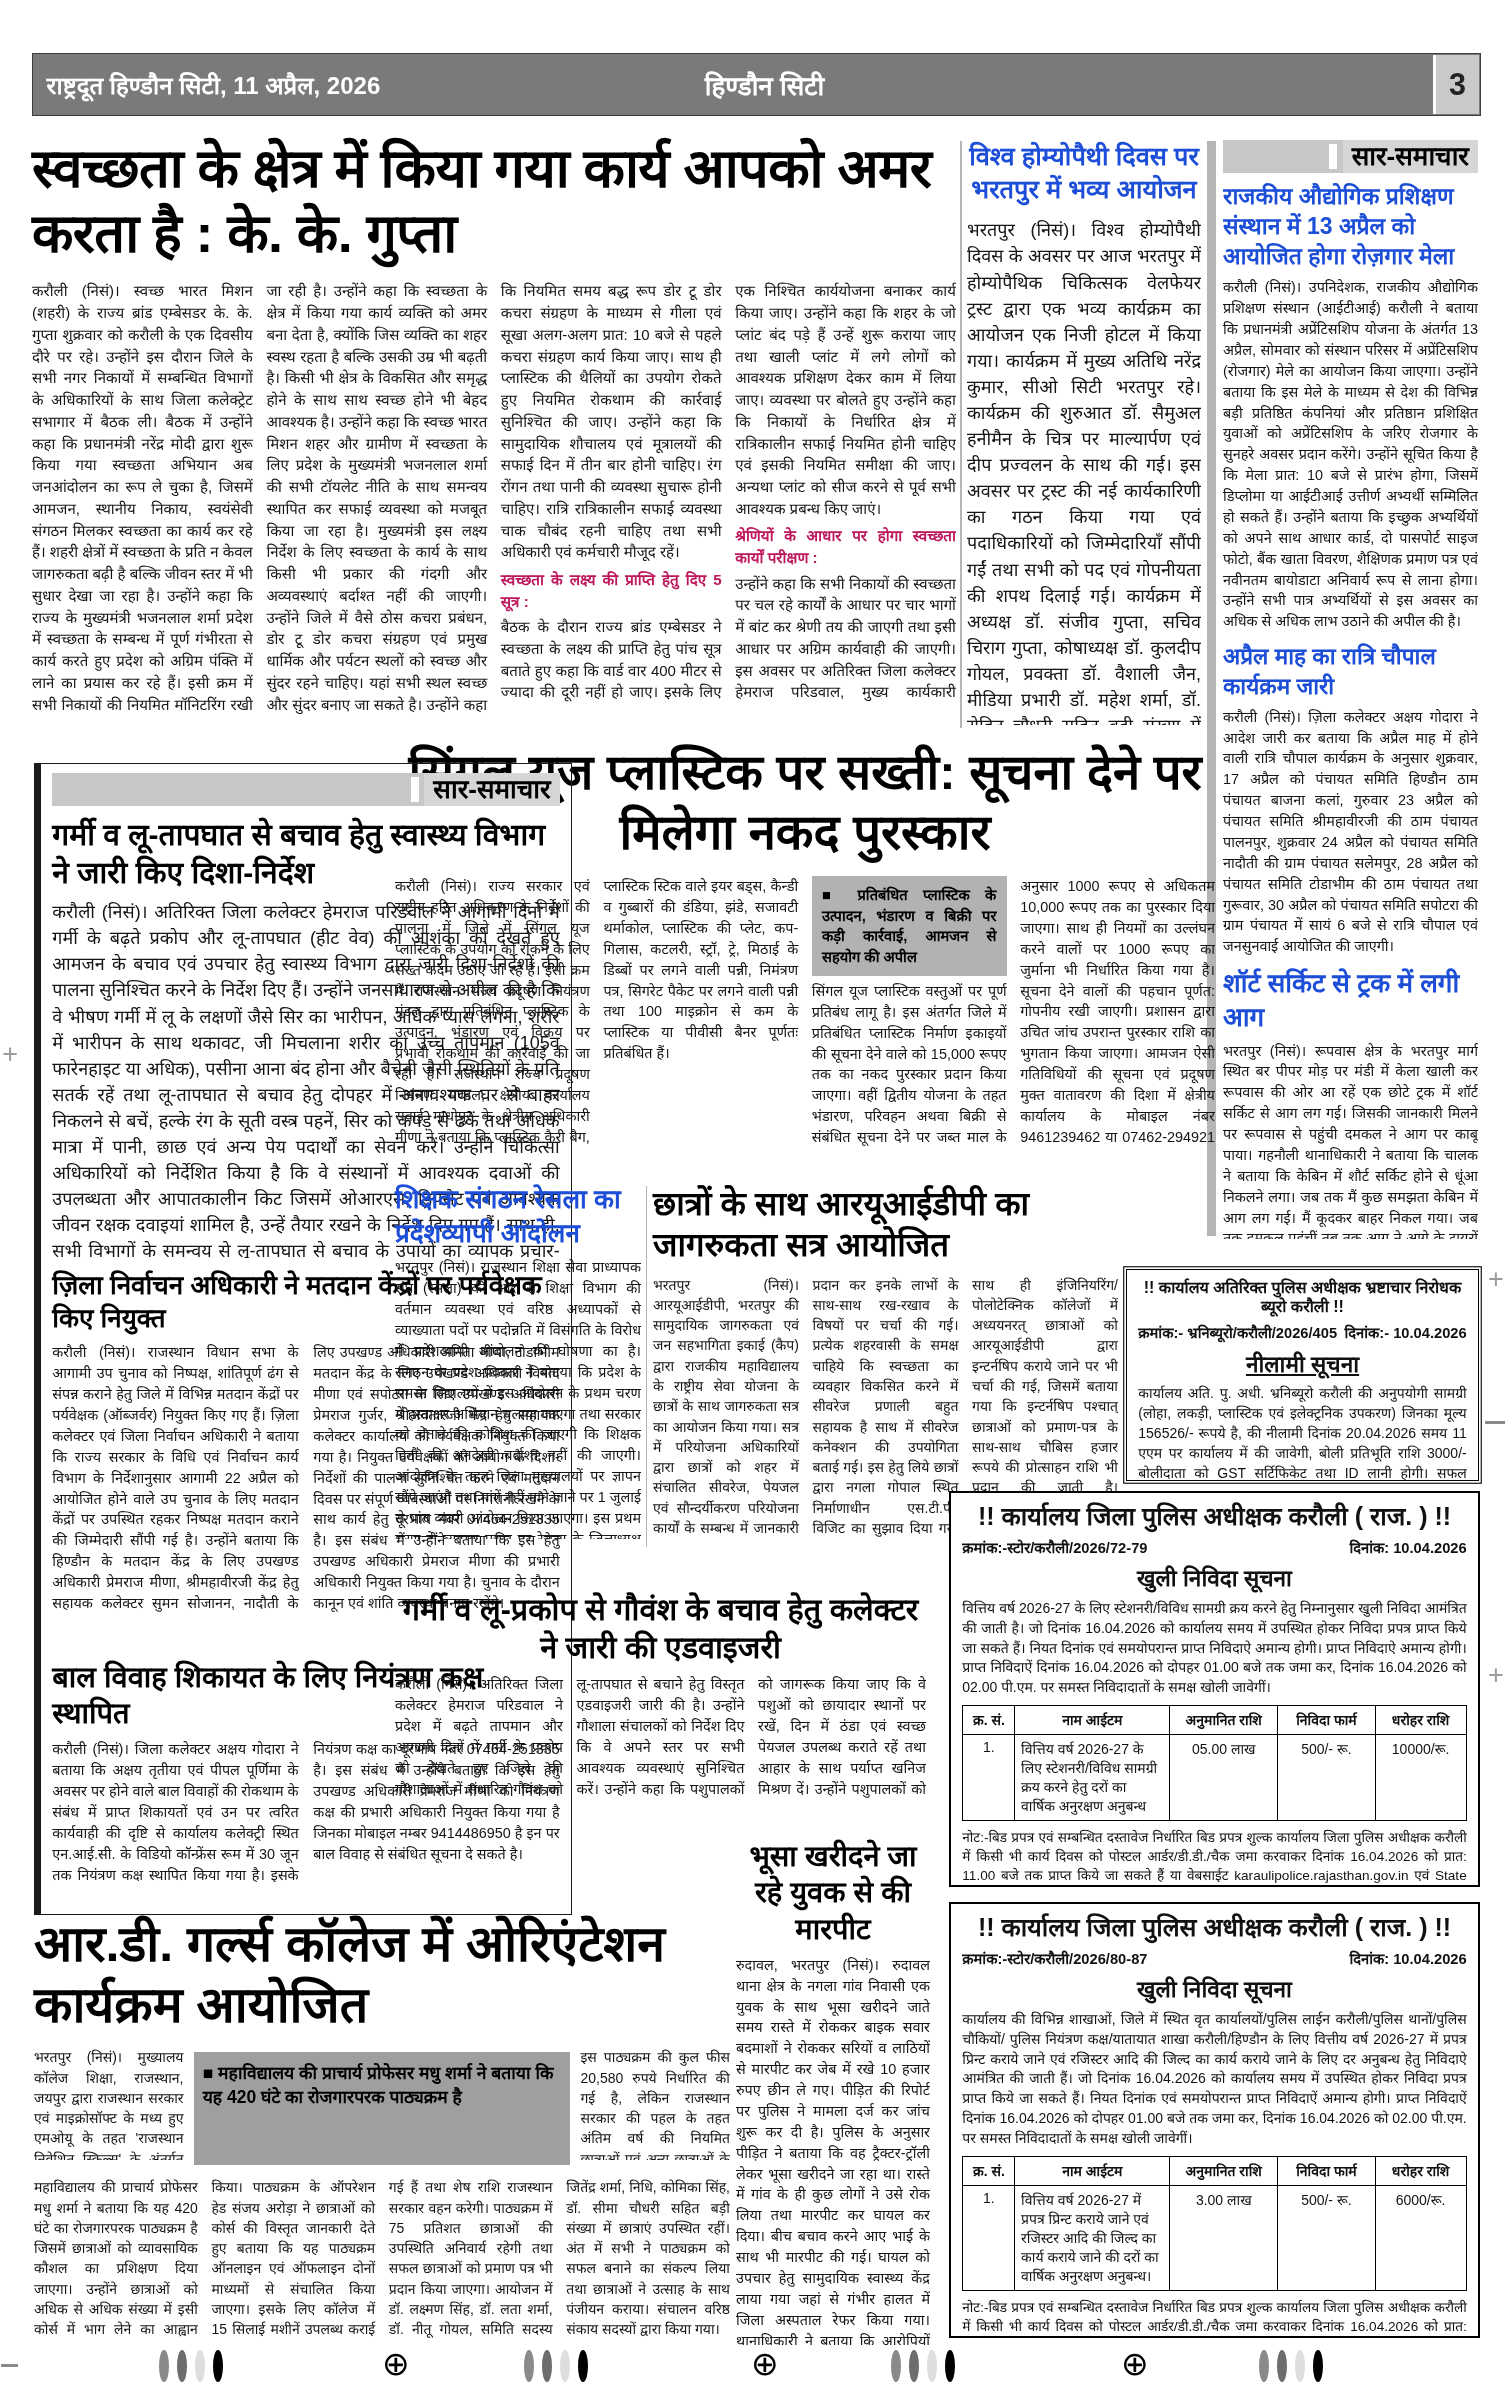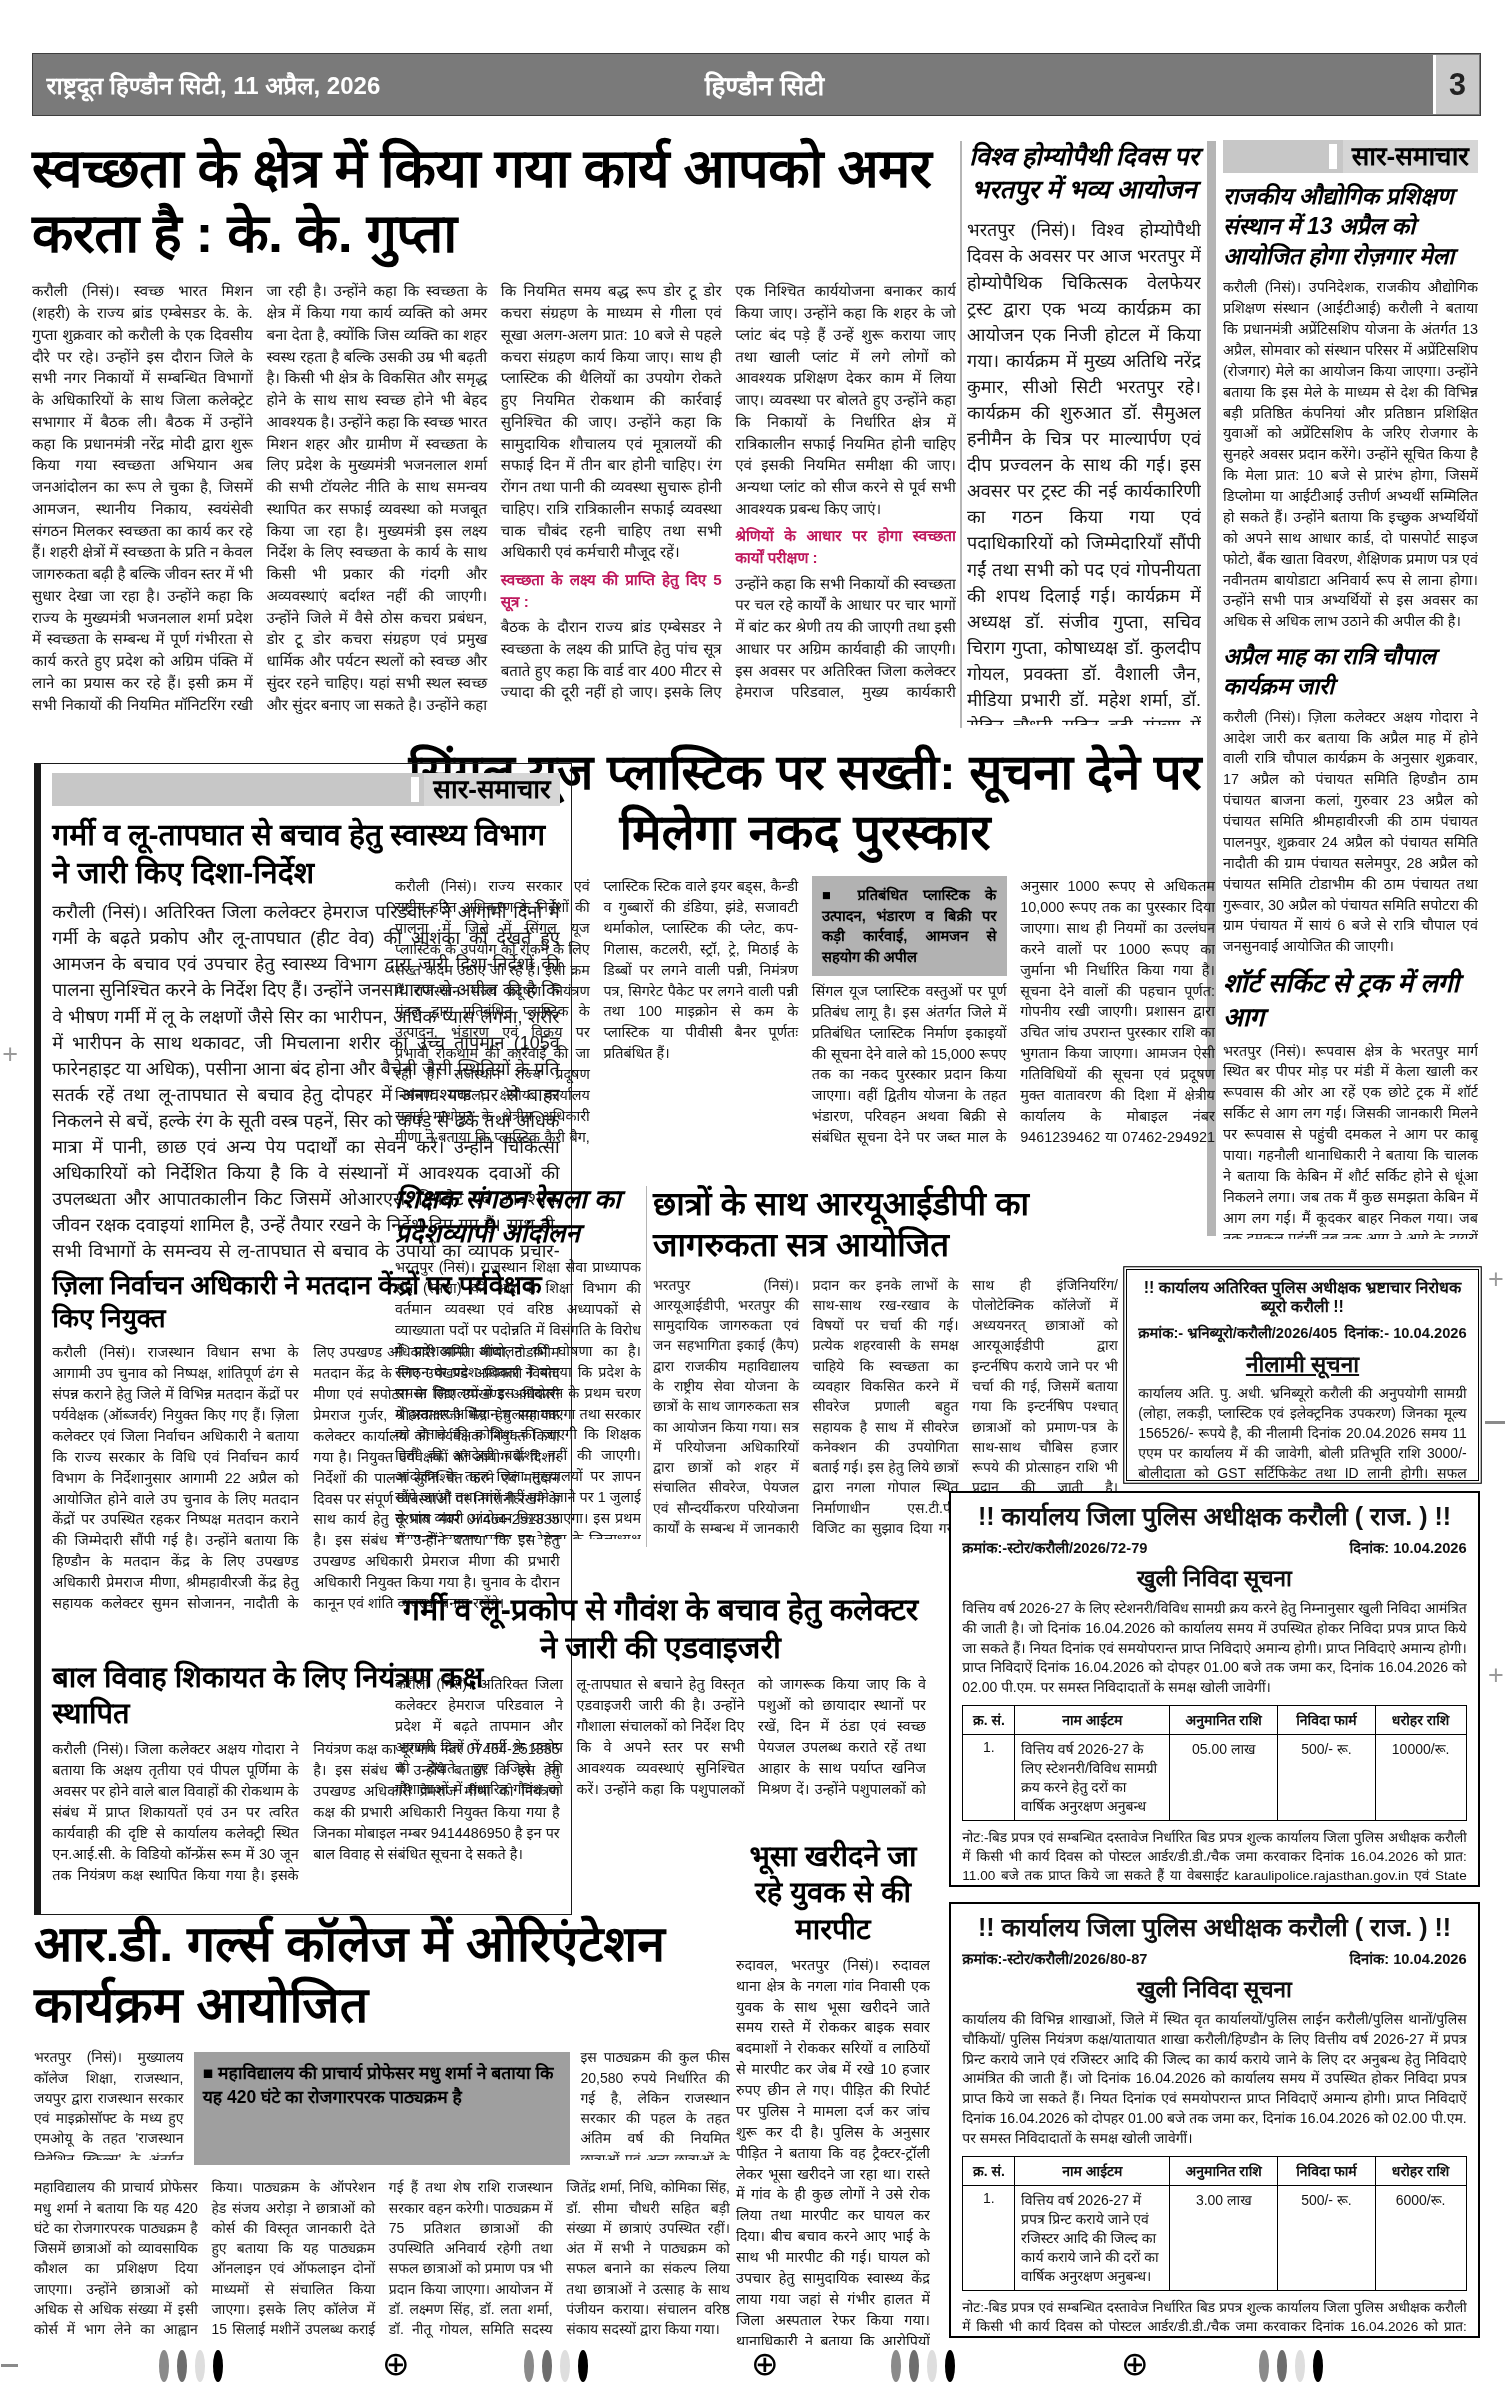--- a/index.html
+++ b/index.html
@@ -11,21 +11,21 @@
   .masthead .left{color:#fff;font-weight:bold;font-size:24px;padding-left:13.6px;white-space:nowrap;}
   .masthead .center{position:absolute;left:16px;right:0;text-align:center;color:#fff;font-weight:bold;font-size:26px;}
   .masthead .pagenum{position:absolute;right:1.1px;top:1.1px;bottom:1.1px;width:43px;background:#c9c9c9;
             border-left:3.4px solid #fff;display:flex;align-items:center;justify-content:center;
             font-size:30.5px;color:#222;font-weight:bold;}
   
   .abs{position:absolute;box-sizing:border-box;}
   .headline-xl{font-weight:bold;font-size:54px;line-height:1.2;color:#000;letter-spacing:-0.6px;}
   .headline-lg{font-weight:bold;font-size:49px;line-height:1.22;color:#000;text-align:center;}
   .headline-md{font-weight:bold;font-size:30.5px;line-height:1.25;color:#000;}
-  .headline-sm{font-weight:bold;font-size:23px;line-height:1.3;color:#000000;font-style:italic;}
+  .headline-sm{font-weight:bold;font-size:23px;line-height:1.3;color:#1d4ed8;}
   .body-text{font-size:18px;line-height:1.45;text-align:justify;color:#141414;overflow:hidden;}
   .body-text p{margin:0 0 5.6px 0;}
   .body-text h4{margin:3.4px 0;font-size:15.2px;font-weight:bold;color:#be185d;}
   .cols2{column-count:2;column-gap:14.7px;}
   .cols3{column-count:3;column-gap:13.6px;}
   .cols4{column-count:4;column-gap:13.6px;}
   .vrule{position:absolute;background:#b5b5b5;}
   
   .saar-bar{height:33px;background:#c7c7c7;display:flex;align-items:center;justify-content:flex-end;}
   .saar-bar .tick{width:8px;height:25px;background:#ffffff;margin-right:5.6px;}

